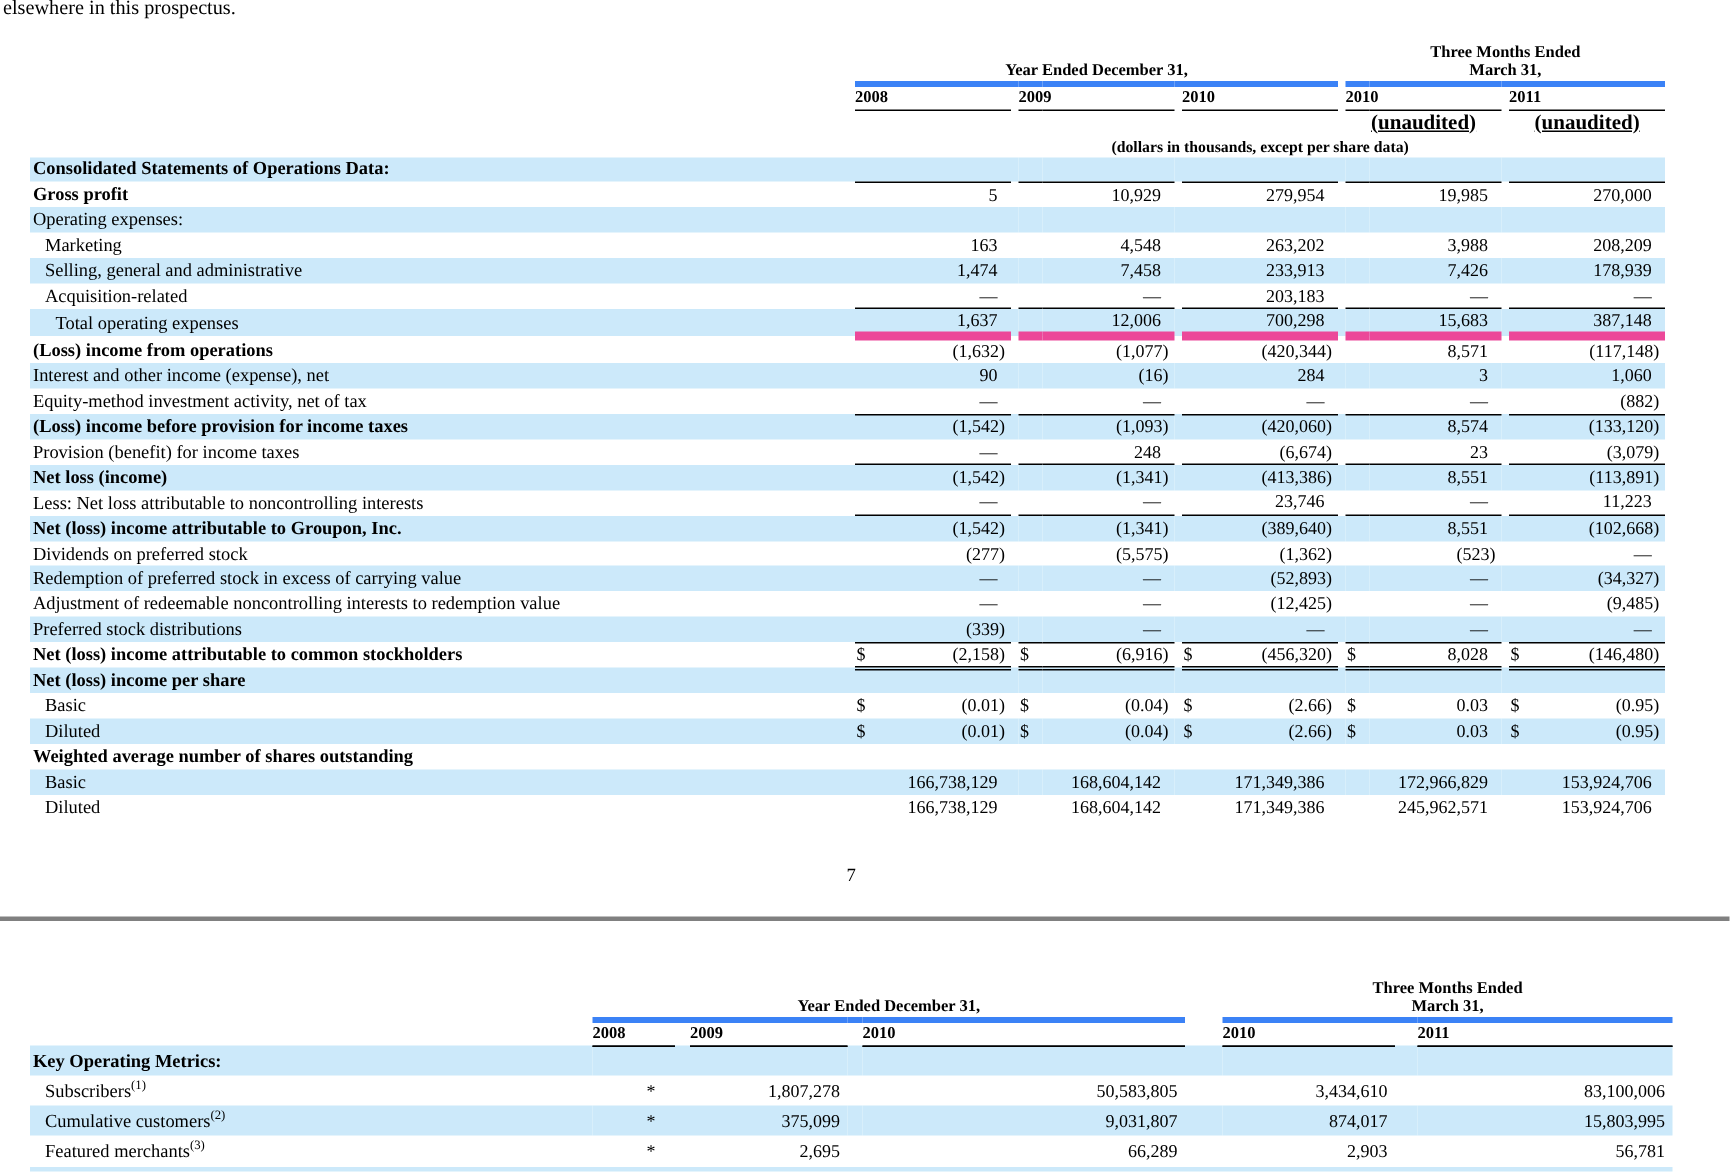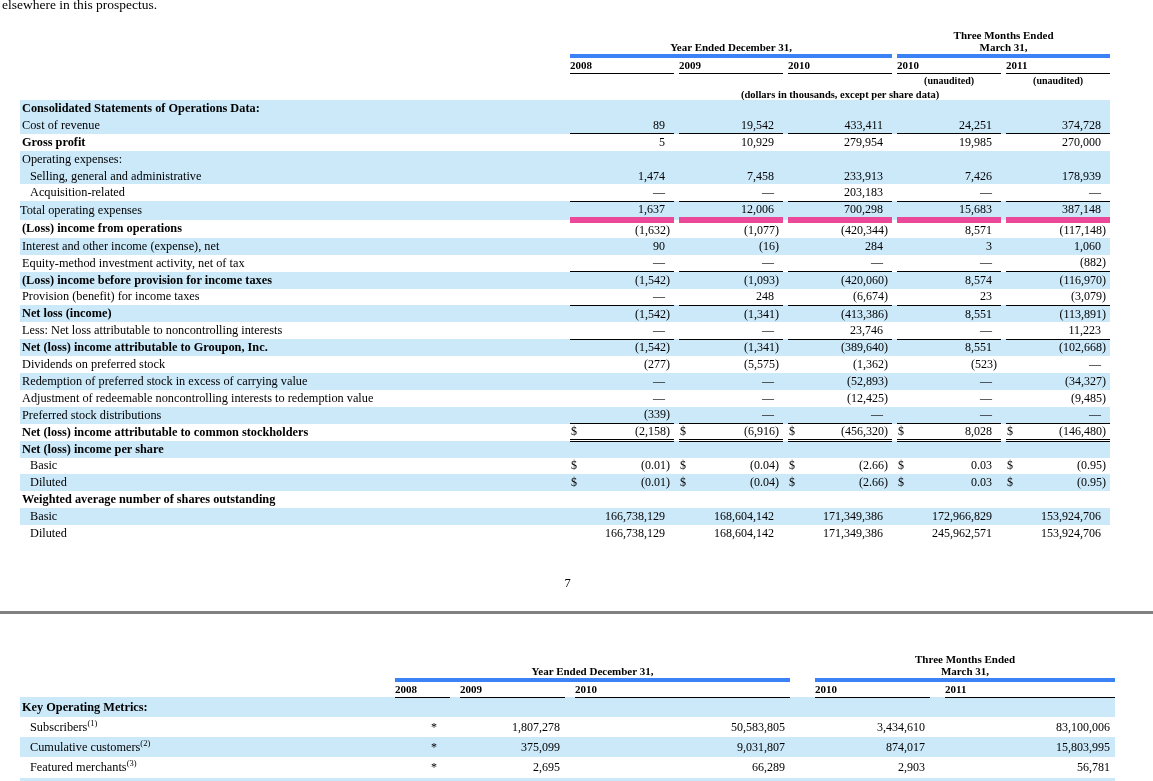--- a/index.html
+++ b/index.html
@@ -9,29 +9,29 @@
   #top-text { left:2px; top:-3px; font-size:13.5px; }
   table { border-collapse:collapse; table-layout:fixed; }
   td { padding:0; overflow:visible; white-space:nowrap; vertical-align:middle; }
   #t1 { left:20px; top:30px; width:1090px; font-size:12px; }
   #t2 { left:20px; top:654px; width:1095px; font-size:12px; }
   
   .gh { font-weight:bold; font-size:11px; text-align:center; vertical-align:bottom;
         line-height:11.5px; border-bottom:4px solid #3b82f6; padding-bottom:1px; }
   .yh { font-weight:bold; font-size:11px; text-align:left; vertical-align:bottom;
         border-bottom:1px solid #000; padding-bottom:2px; }
-  .un { font-weight:bold; font-size:10px; text-align:center; padding-top:1px; }
+  .un { font-weight:bold; font-size:14px; text-align:center; padding-top:1px;text-decoration:underline; }
   .units { font-weight:bold; font-size:10.5px; text-align:center; padding-top:2px; }
   .hr-a { height:21px; } .hr-b { height:17px; } .hr-c { height:13px; } .hr-d { height:14px; }
   
   #t1 tbody tr { height:16.9px; }
   #t2 tbody tr { height:20px; }
   tr.shaded { background:#cce9fa; }
   .label { text-align:left; font-size:12.3px; }
-  .ind0 { padding-left:2px; } .ind1 { padding-left:10px; } .ind2 { }
+  .ind0 { padding-left:2px; } .ind1 { padding-left:10px; } .ind2 { padding-left:17px; }
   .bold { font-weight:bold;margin-top:24px; }
   .dc { text-align:left; padding-left:1px; }
   .vc { text-align:right; padding-right:9px; }
   .vc.neg { padding-right:4px; }
   .v2 { text-align:right; padding-right:5px; }
   .v2.star { padding-right:13px; }
   .bt { border-top:1px solid #000; }
   .bb { border-bottom:6px solid #ec4899; }
   .dbl { border-bottom:3px double #000; }
   sup { font-size:8.5px; vertical-align:super; line-height:0; }
@@ -112,37 +112,20 @@
         <td></td>
         <td class="dc"></td>
         <td class="vc"></td>
         <td></td>
         <td class="dc"></td>
         <td class="vc"></td>
         <td></td>
         <td class="dc"></td>
         <td class="vc"></td>
       </tr>
-      <tr class="shaded">
-        <td class="label ind0"><span>Cost of revenue</span></td>
-        <td class="dc"></td>
-        <td class="vc">89</td>
-        <td></td>
-        <td class="dc"></td>
-        <td class="vc">19,542</td>
-        <td></td>
-        <td class="dc"></td>
-        <td class="vc">433,411</td>
-        <td></td>
-        <td class="dc"></td>
-        <td class="vc">24,251</td>
-        <td></td>
-        <td class="dc"></td>
-        <td class="vc">374,728</td>
-      </tr>
       <tr>
         <td class="label ind0 bold"><span>Gross profit</span></td>
         <td class="dc bt"></td>
         <td class="vc bt">5</td>
         <td></td>
         <td class="dc bt"></td>
         <td class="vc bt">10,929</td>
         <td></td>
         <td class="dc bt"></td>
         <td class="vc bt">279,954</td>
@@ -162,20 +145,37 @@
         <td class="vc"></td>
         <td></td>
         <td class="dc"></td>
         <td class="vc"></td>
         <td></td>
         <td class="dc"></td>
         <td class="vc"></td>
         <td></td>
         <td class="dc"></td>
         <td class="vc"></td>
+      </tr>
+      <tr>
+        <td class="label ind1"><span>Marketing</span></td>
+        <td class="dc"></td>
+        <td class="vc">163</td>
+        <td></td>
+        <td class="dc"></td>
+        <td class="vc">4,548</td>
+        <td></td>
+        <td class="dc"></td>
+        <td class="vc">263,202</td>
+        <td></td>
+        <td class="dc"></td>
+        <td class="vc">3,988</td>
+        <td></td>
+        <td class="dc"></td>
+        <td class="vc">208,209</td>
       </tr>
       <tr class="shaded">
         <td class="label ind1"><span>Selling, general and administrative</span></td>
         <td class="dc"></td>
         <td class="vc">1,474</td>
         <td></td>
         <td class="dc"></td>
         <td class="vc">7,458</td>
         <td></td>
         <td class="dc"></td>
@@ -280,21 +280,21 @@
         <td class="dc bt"></td>
         <td class="vc neg bt">(1,093)</td>
         <td></td>
         <td class="dc bt"></td>
         <td class="vc neg bt">(420,060)</td>
         <td></td>
         <td class="dc bt"></td>
         <td class="vc bt">8,574</td>
         <td></td>
         <td class="dc bt"></td>
-        <td class="vc neg bt">(116,970)</td>
+        <td class="vc neg bt">(133,120)</td>
       </tr>
       <tr>
         <td class="label ind0"><span>Provision (benefit) for income taxes</span></td>
         <td class="dc"></td>
         <td class="vc">—</td>
         <td></td>
         <td class="dc"></td>
         <td class="vc">248</td>
         <td></td>
         <td class="dc"></td>

